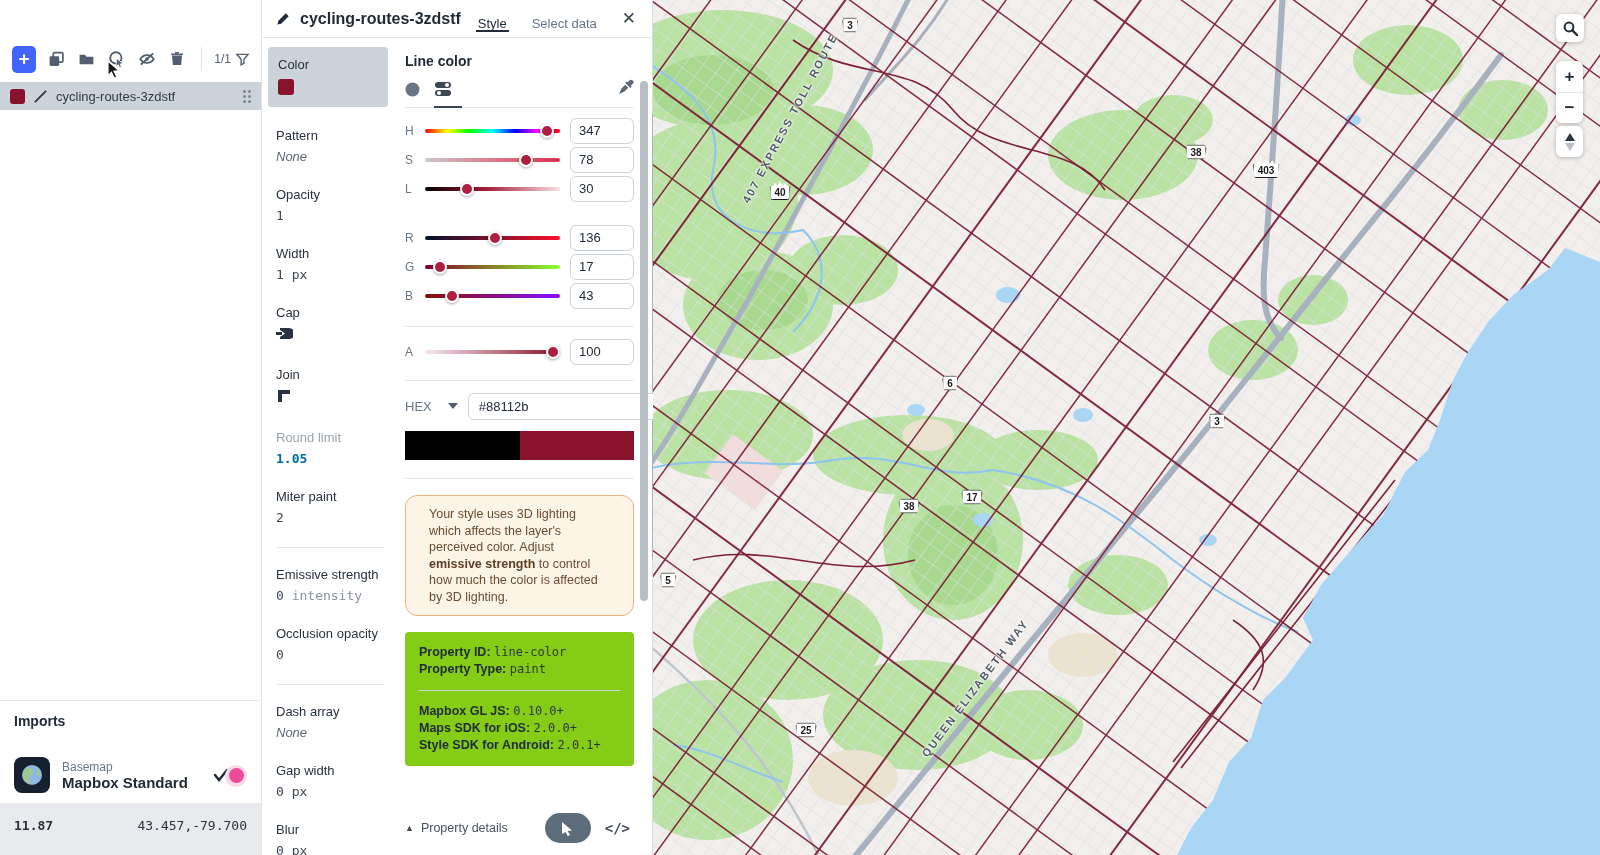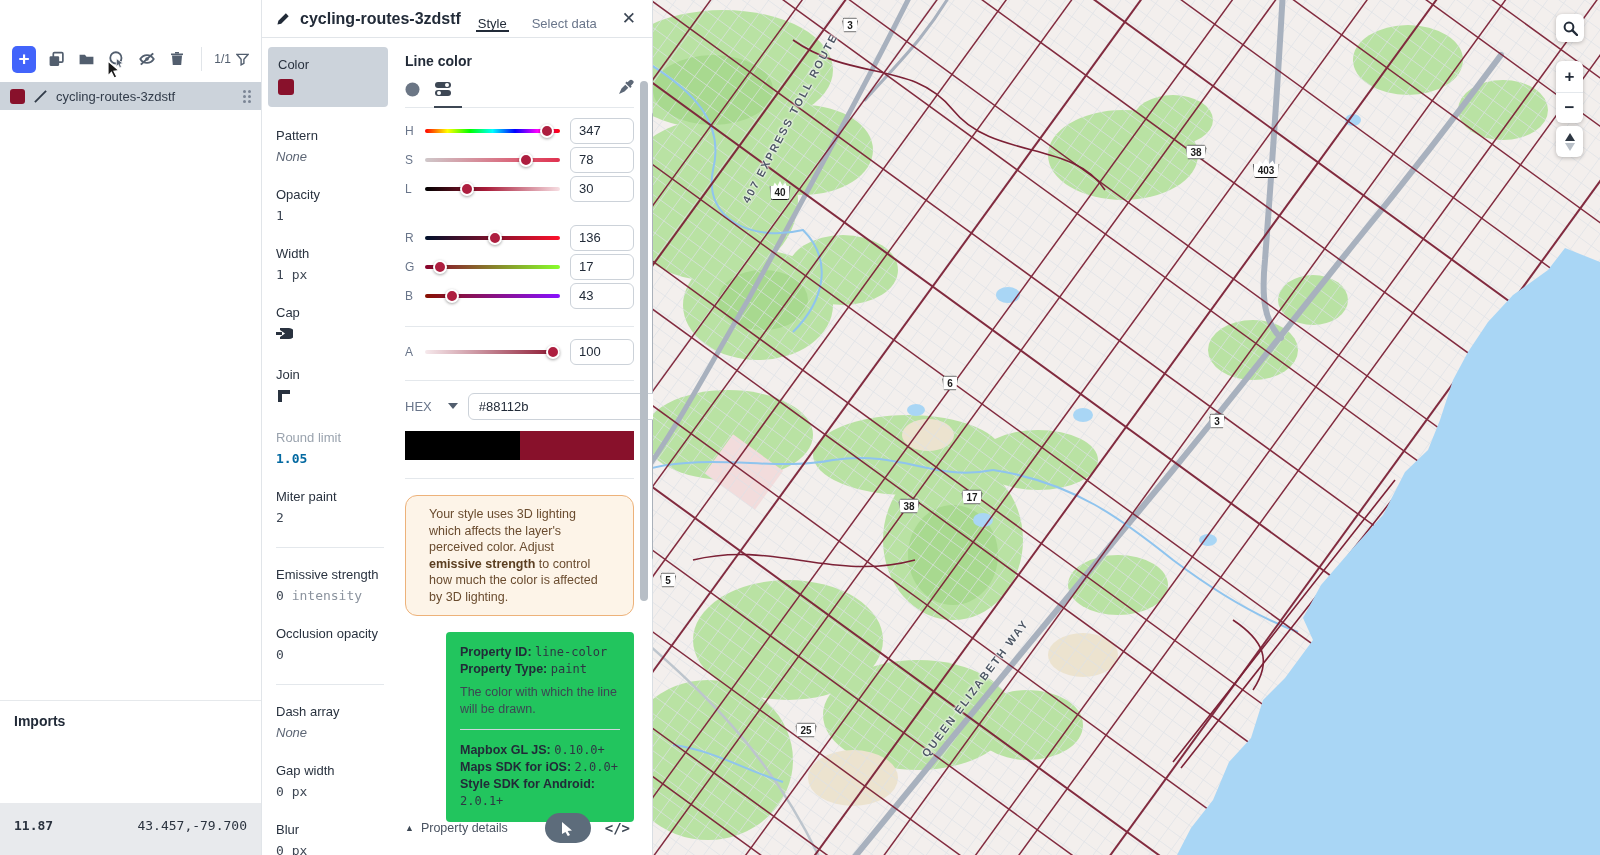--- a/index.html
+++ b/index.html
@@ -85,21 +85,21 @@
   .grp2 { margin-top:20px; }
   .hr { border:none; border-top:1px solid #e4e8ec; margin:10px 0; }
   .hex-row { display:flex; align-items:center; height:30px; gap:10px; }
   .hex-select { display:flex; align-items:center; gap:16px; font-size:13px; color:#69758a; cursor:pointer; width:70px; }
   .hex-select .car { width:0; height:0; border-left:5px solid transparent; border-right:5px solid transparent; border-top:6px solid #525e6e; }
   .hex-input { flex:1; height:27px; border:1px solid #ccd2d9; border-radius:6px; font-size:13px; color:#222b38; padding:0 10px; font-family:"Liberation Sans",sans-serif; }
   .swatch-bar { display:flex; height:29px; margin-top:10px; }
   .swatch-bar div { flex:1; }
   #warning { margin-top:16px; border:1px solid #edb27a; background:#fdf4e8; border-radius:12px; padding:10px 23px; font-size:12.5px; line-height:16.5px; color:#6a4c2f; }
   #warning b { color:#5b3e20; }
-  #details { margin-top:16px; background:#22c55e; border-radius:4px; padding:12px 14px; font-size:12.5px; color:#2e3743;margin-left:41px; }
+  #details { margin-top:16px; background:#84cc16; border-radius:4px; padding:12px 14px; font-size:12.5px; color:#2e3743; }
   #details .drow { line-height:17px; }
   #details b { color:#222b38; }
   #details .mono { font-size:12px; }
   #details .desc { margin-top:6px; line-height:16.5px; color:#3d4653; }
   #details hr { border:none; border-top:1px solid #cfd6dc; margin:12px 0; }
   #editor-footer { position:absolute; bottom:12px; left:0; right:4px; display:flex; align-items:center; }
   .pd-toggle { display:flex; align-items:center; gap:7px; font-size:12.5px; color:#4a5361; cursor:pointer; }
   .pd-toggle .tri { font-size:9px; color:#3d4754; }
   .pill-btn { margin-left:auto; width:46px; height:30px; border-radius:15px; background:#5d6c7b; border:none; display:flex; align-items:center; justify-content:center; cursor:pointer; }
   .code-btn { margin-left:14px; font-family:"DejaVu Sans Mono",monospace; font-size:14px; font-weight:bold; color:#3d4754; cursor:pointer; }
@@ -176,20 +176,40 @@
         <i></i>
         <i></i>
         <i></i>
         <i></i>
         <i></i>
       </span>
   </div>
 
   <div id="imports">
     <h3>Imports</h3>
+    <div class="import-row">
+      <div class="basemap-ico">
+        <svg width="24" height="24" viewBox="0 0 24 24">
+            <circle cx="12" cy="12" r="10" fill="#8fb7e4"></circle>
+            <path d="M7 4c3 1 6 2 6 5s-4 3-4 6 3 4 2 6c-5-1-8-5-8-9 0-3 1.5-6 4-8z" fill="#9fca8f"></path>
+            <path d="M17 6c2 1.5 3.5 4 3.3 7-1.8.5-3.3-.5-3.3-2.5S15.5 7 17 6z" fill="#9fca8f"></path>
+          </svg>
+      </div>
+      <div class="import-meta">
+        <div class="import-kind">Basemap</div>
+        <div class="import-name">Mapbox Standard</div>
+      </div>
+      <div class="import-toggle">
+        <svg width="16" height="14" viewBox="0 0 16 14">
+            <path d="M2 7l4 5 8-10" fill="none" stroke="#1d2733" stroke-width="2.4" stroke-linecap="round"></path>
+          </svg>
+        <span class="halo"></span>
+          <span class="dot"></span>
+      </div>
+    </div>
   </div>
 
   <div id="statusbar">
     <span class="z mono">11.87</span>
     <span class="mono">43.457,-79.700</span>
   </div>
 </div>
 
 <svg id="mouse-cursor" width="18" height="20" viewBox="0 0 18 20">
     <path d="M2 1l11 9.5-5 .7 2.8 5.6-2.6 1.3-2.8-5.7L2 16z" fill="#1a1a1a" stroke="#fff" stroke-width="1.2"></path>
@@ -365,21 +385,20 @@
     </div>
 
     <hr class="hr" style="margin-top:18px;">
     <div id="warning">
       <span>Your style uses 3D lighting which affects the layer's perceived color. Adjust </span><b>emissive strength</b><span> to control how much the color is affected by 3D lighting.</span>
     </div>
 
     <div id="details">
       <div class="drow"><b>Property ID:</b> <span class="mono">line-color</span></div>
       <div class="drow"><b>Property Type:</b> <span class="mono">paint</span></div>
-      <div class="desc">The color with which the line will be drawn.</div>
       <hr>
       <div class="drow"><b>Mapbox GL JS:</b> <span class="mono">0.10.0+</span></div>
       <div class="drow"><b>Maps SDK for iOS:</b> <span class="mono">2.0.0+</span></div>
       <div class="drow"><b>Style SDK for Android:</b> <span class="mono">2.0.1+</span></div>
     </div>
 
     <div id="editor-footer">
       <span class="pd-toggle">
         <span class="tri">▲</span>
         <span>Property details</span>

